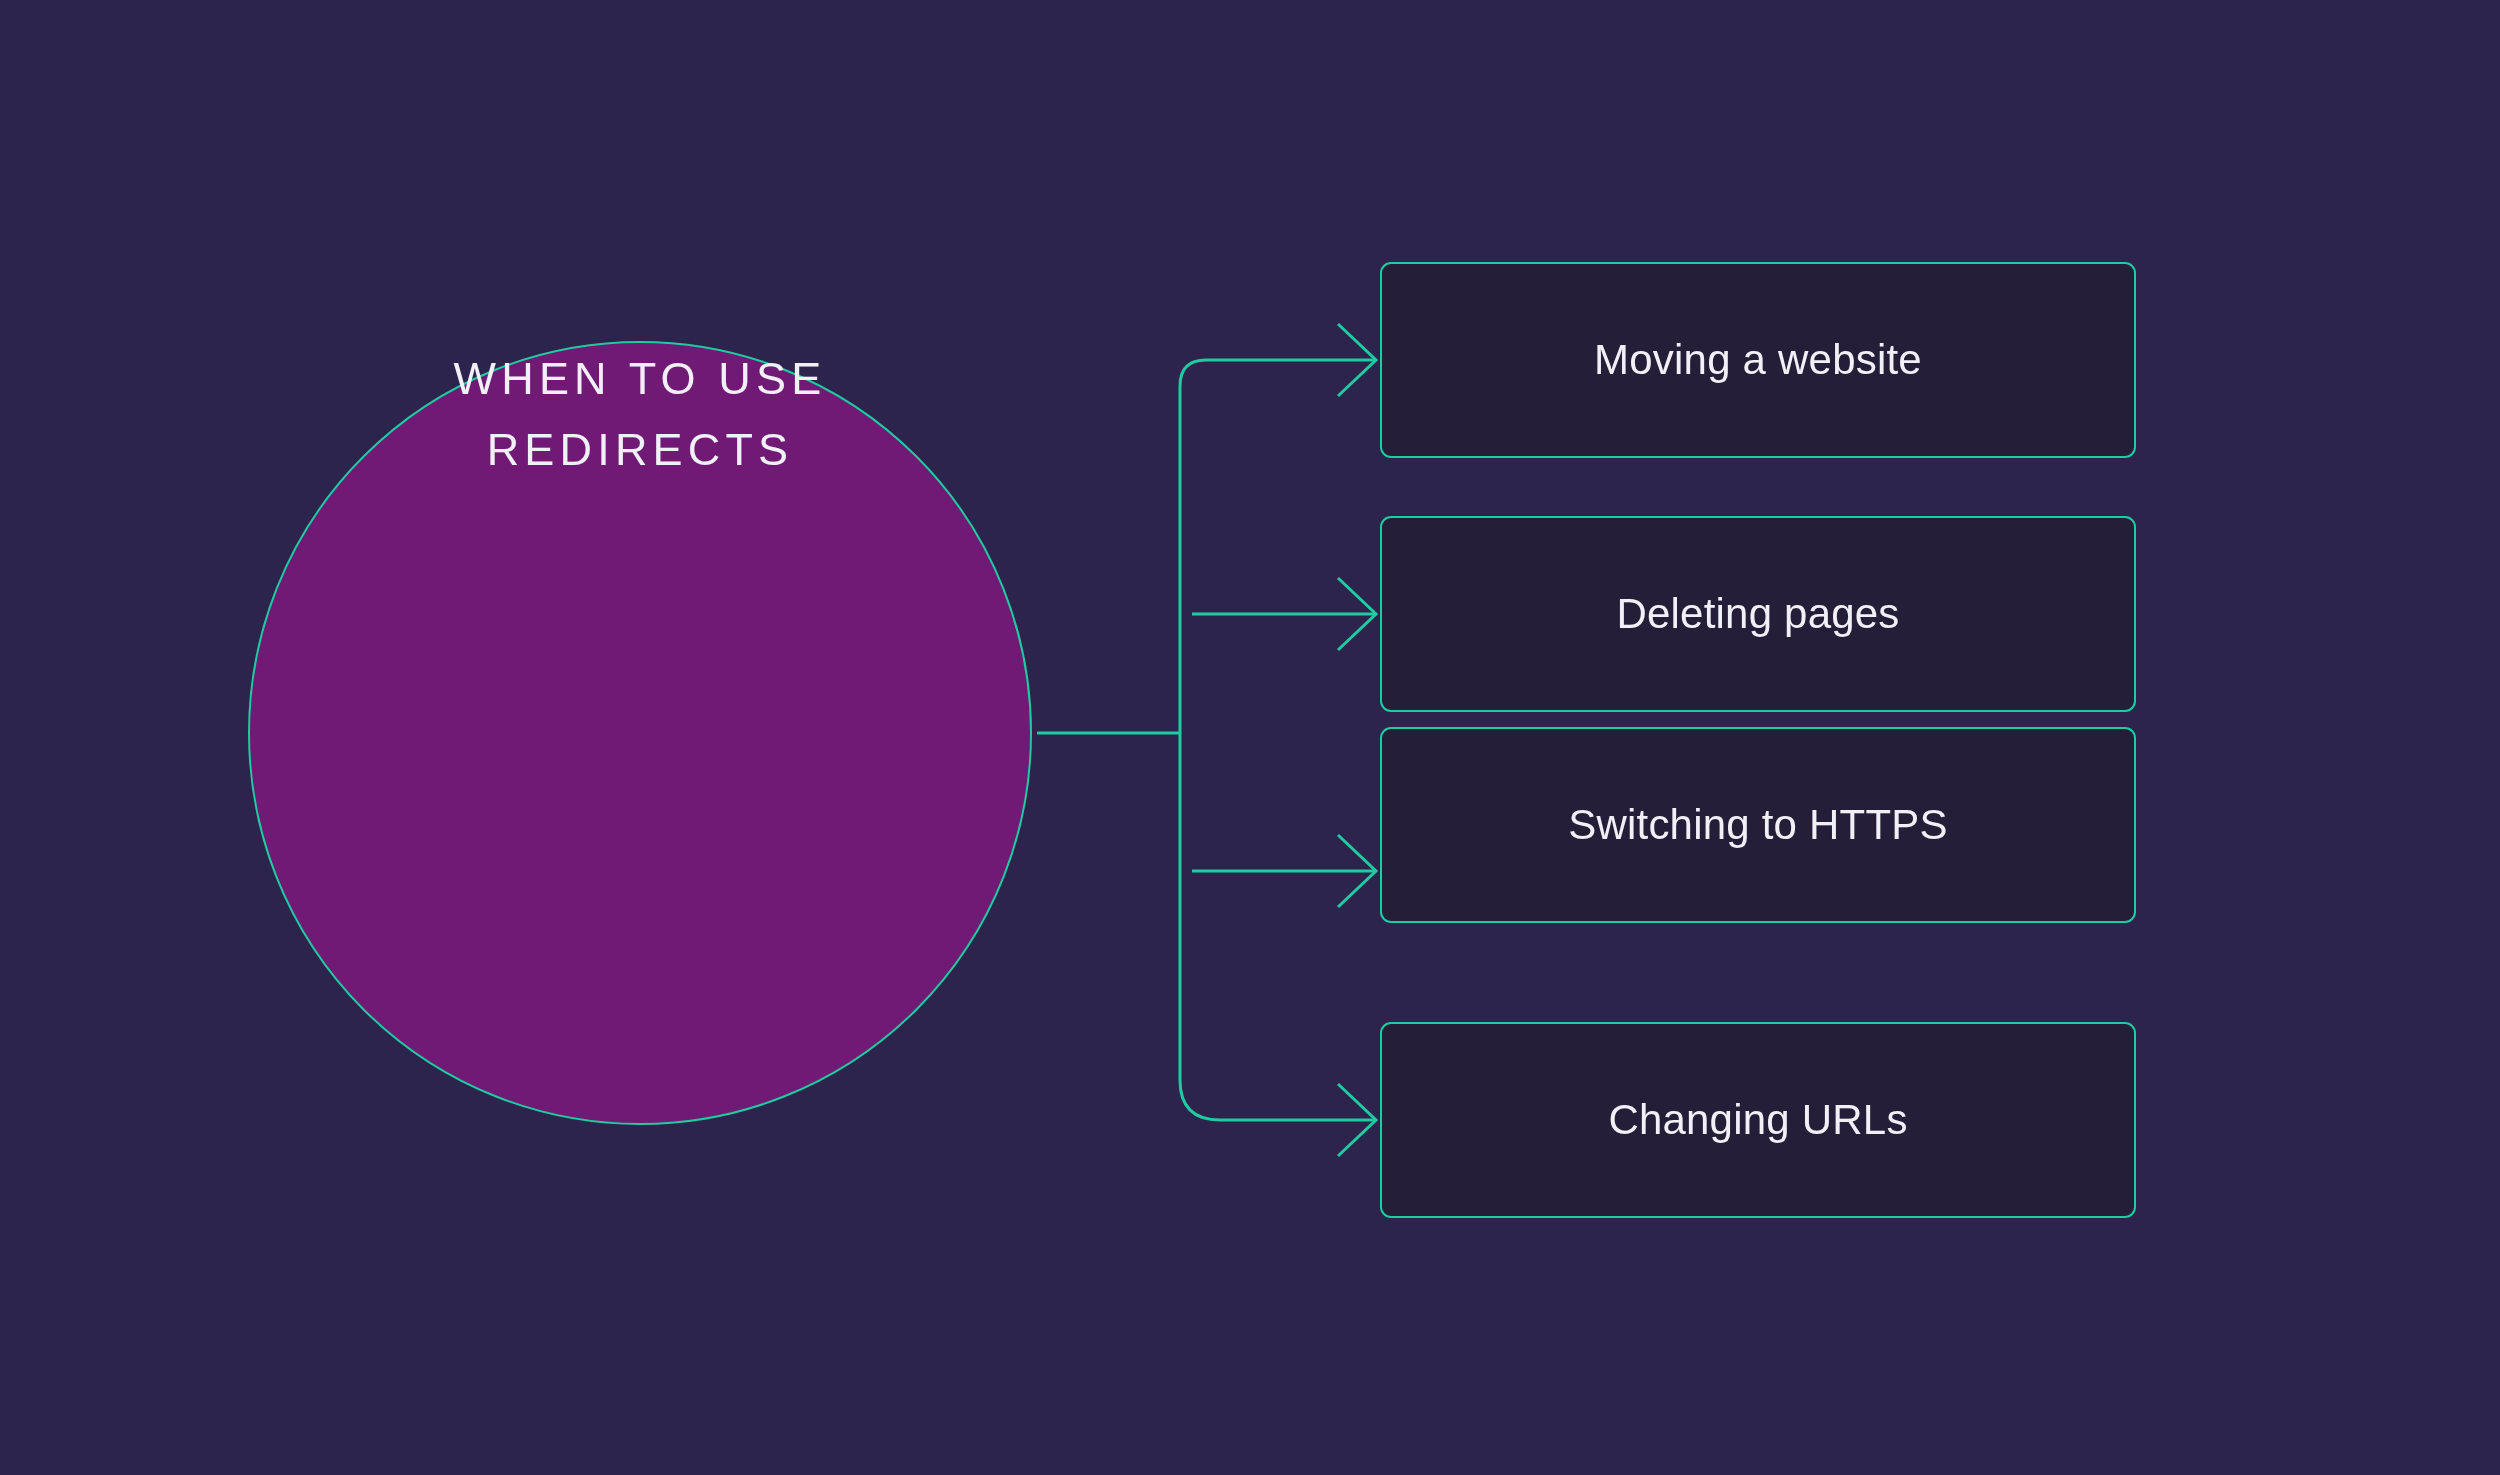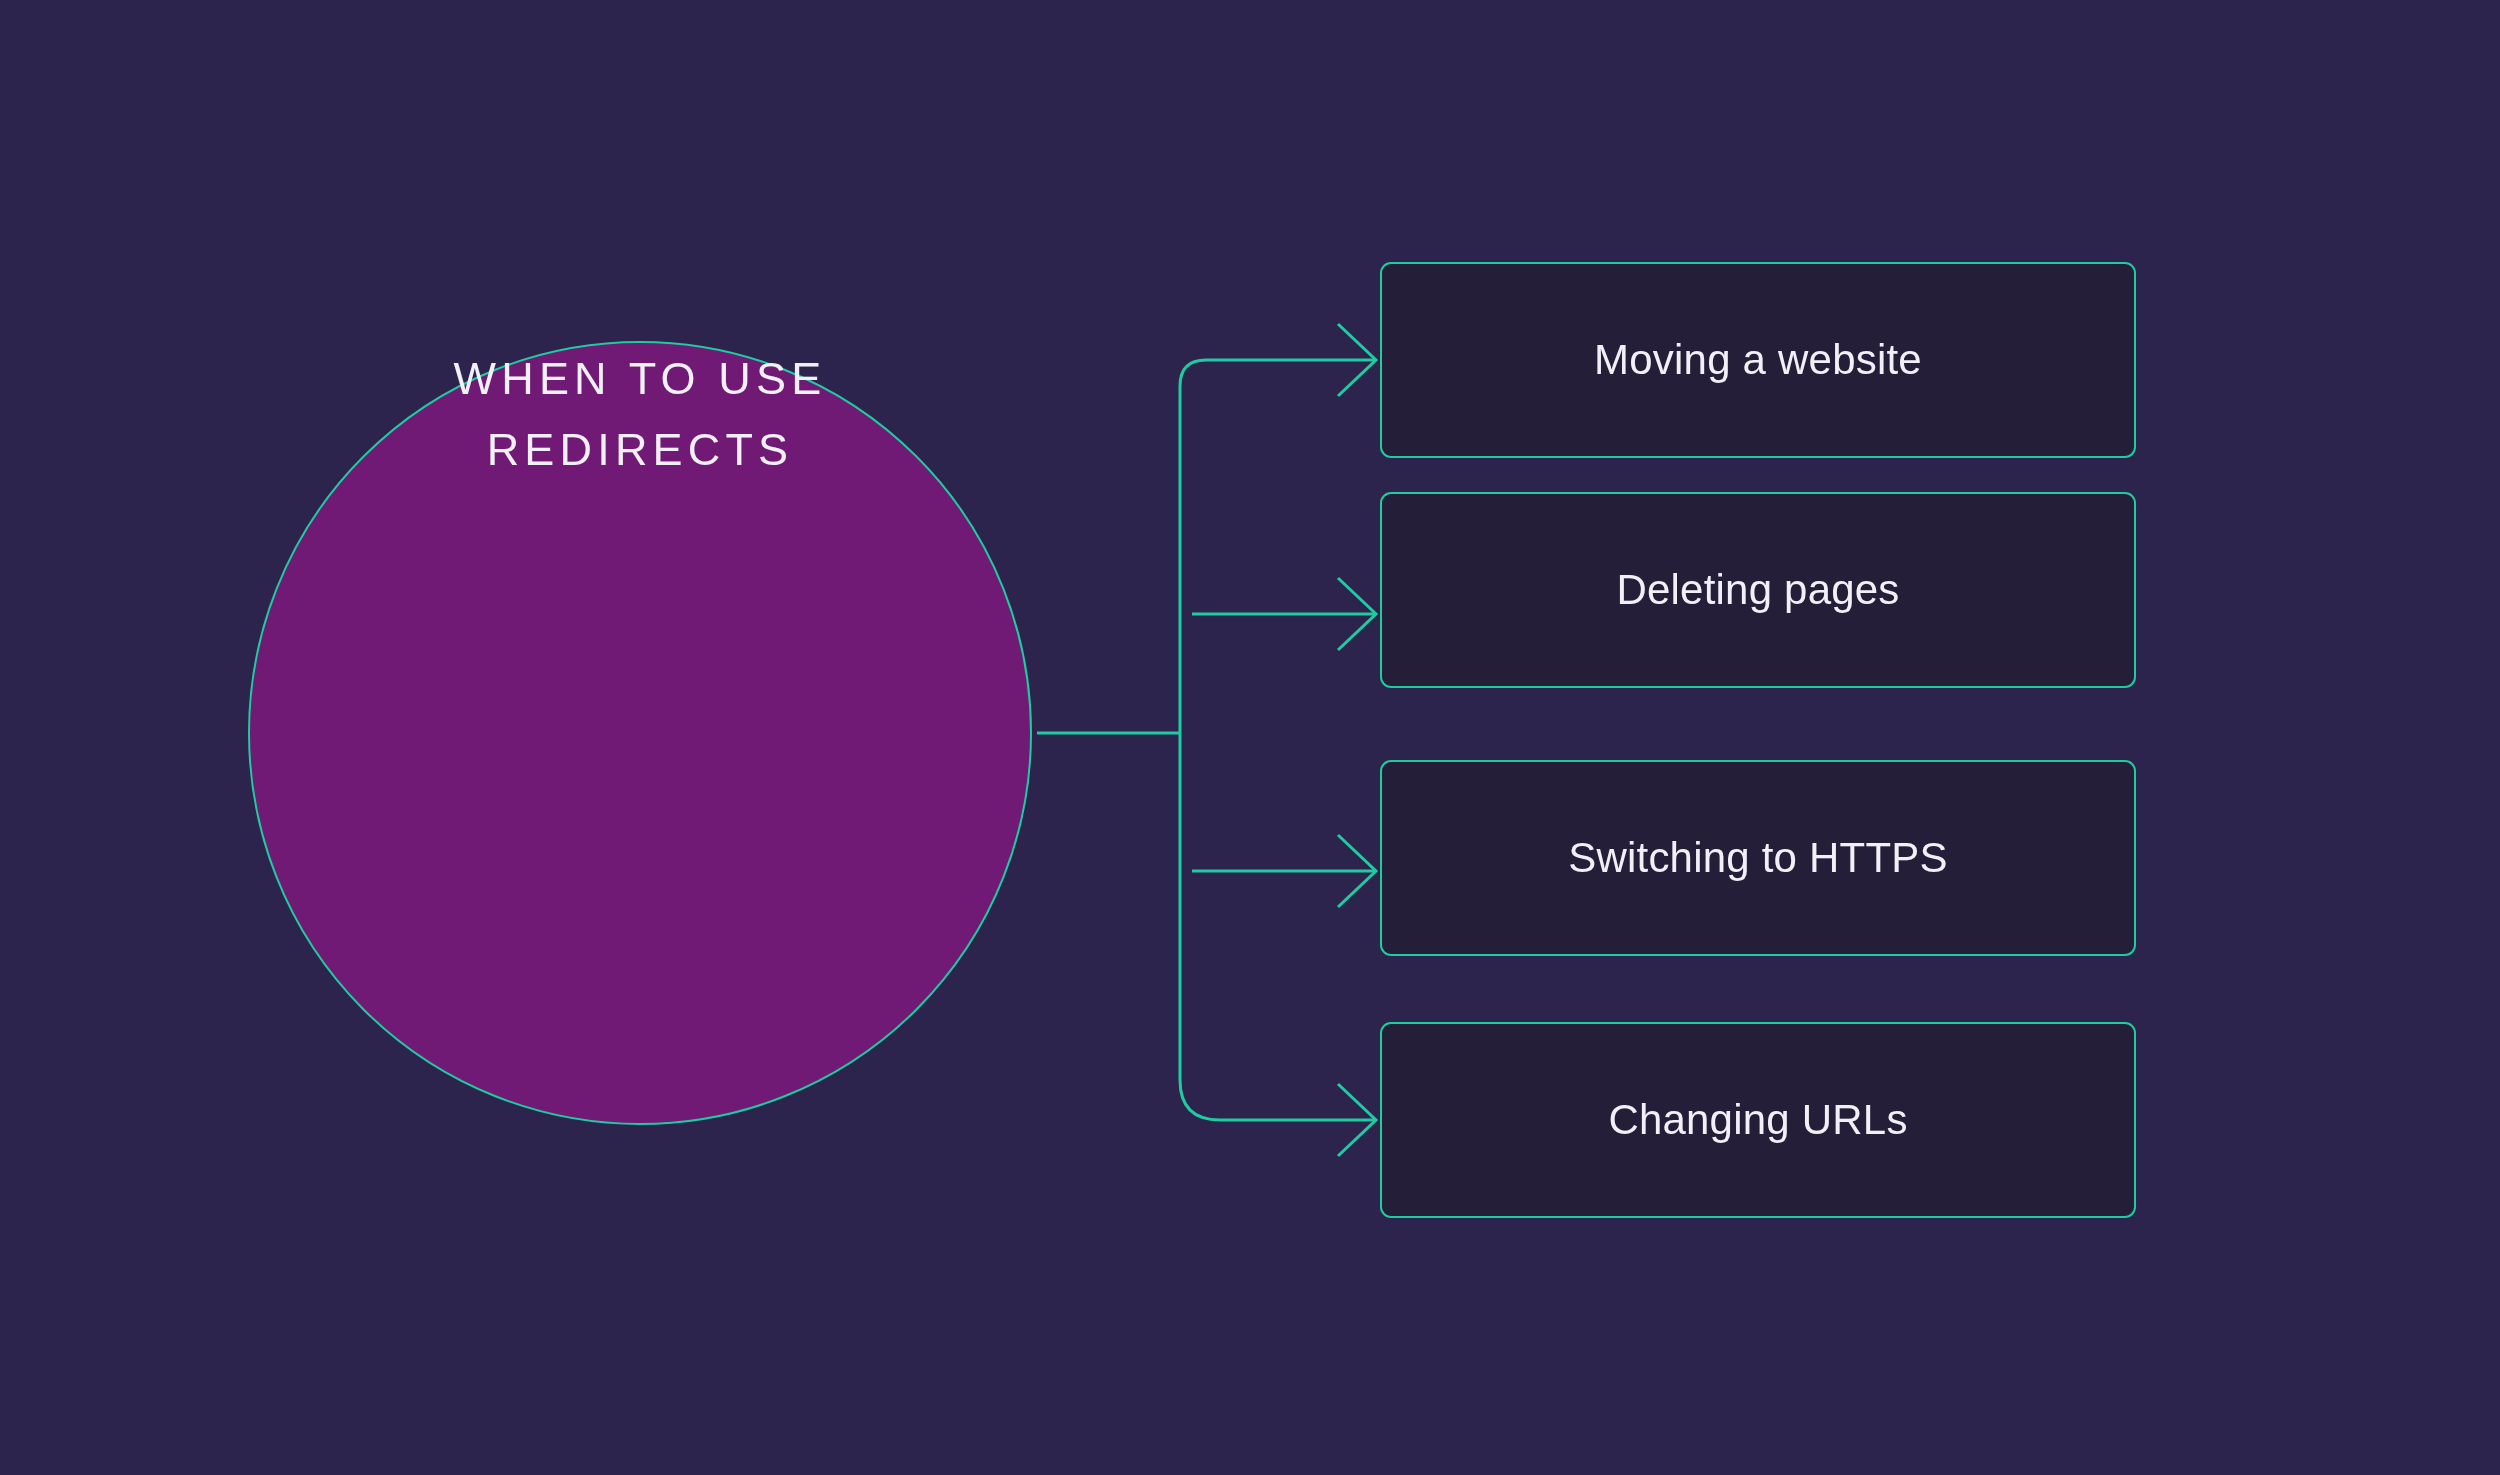--- a/index.html
+++ b/index.html
@@ -63,22 +63,22 @@
   }
   .leaf-label {
     color: #f2f0f7;
     font-size: 42px;
     font-weight: 400;
     letter-spacing: 0.005em;
     text-align: center;
     padding: 0 26px;
   }
   .leaf-0 { top: 262px; }
-  .leaf-1 { top: 492px; }
-  .leaf-2 { top: 760px; }
+  .leaf-1 { top: 516px; }
+  .leaf-2 { top: 727px; }
   .leaf-3 { top: 1022px; }
 
   
   #wires {
     position: absolute;
     left: 0;
     top: 0;
     width: 2500px;
     height: 1475px;
     pointer-events: none;

